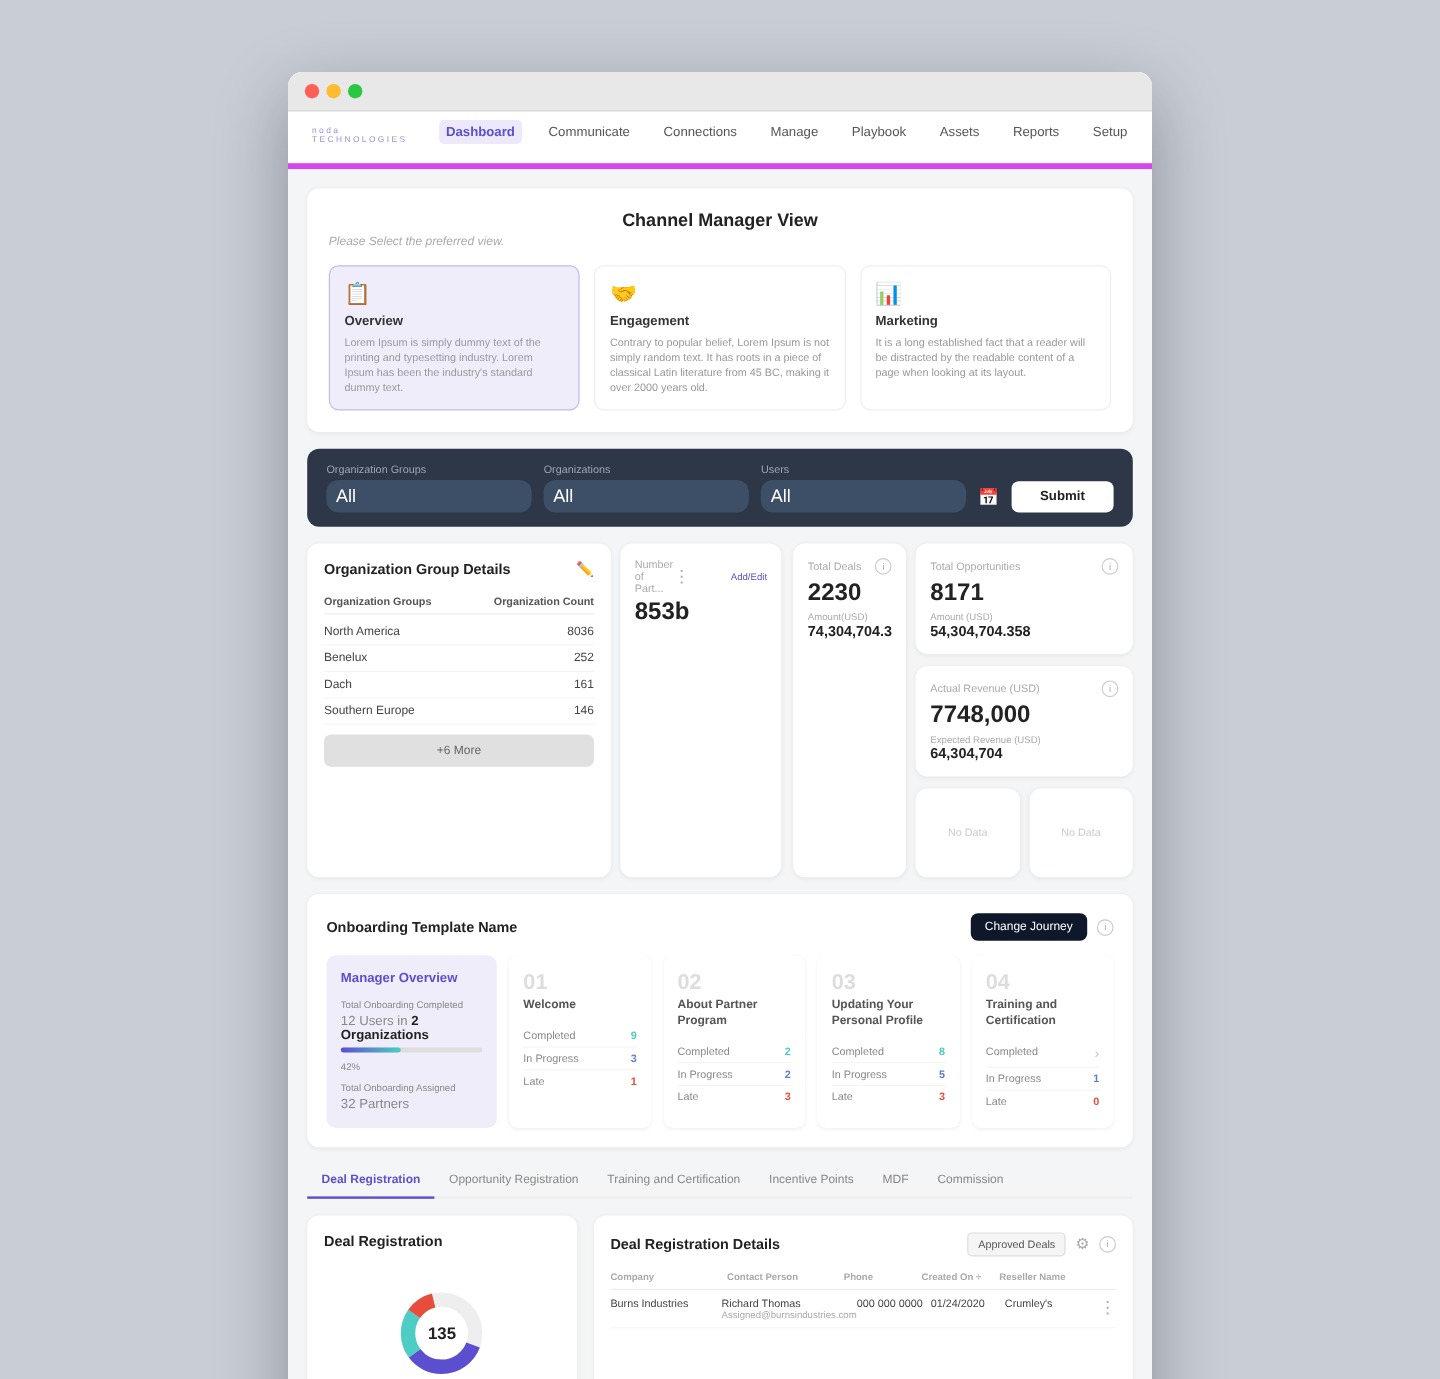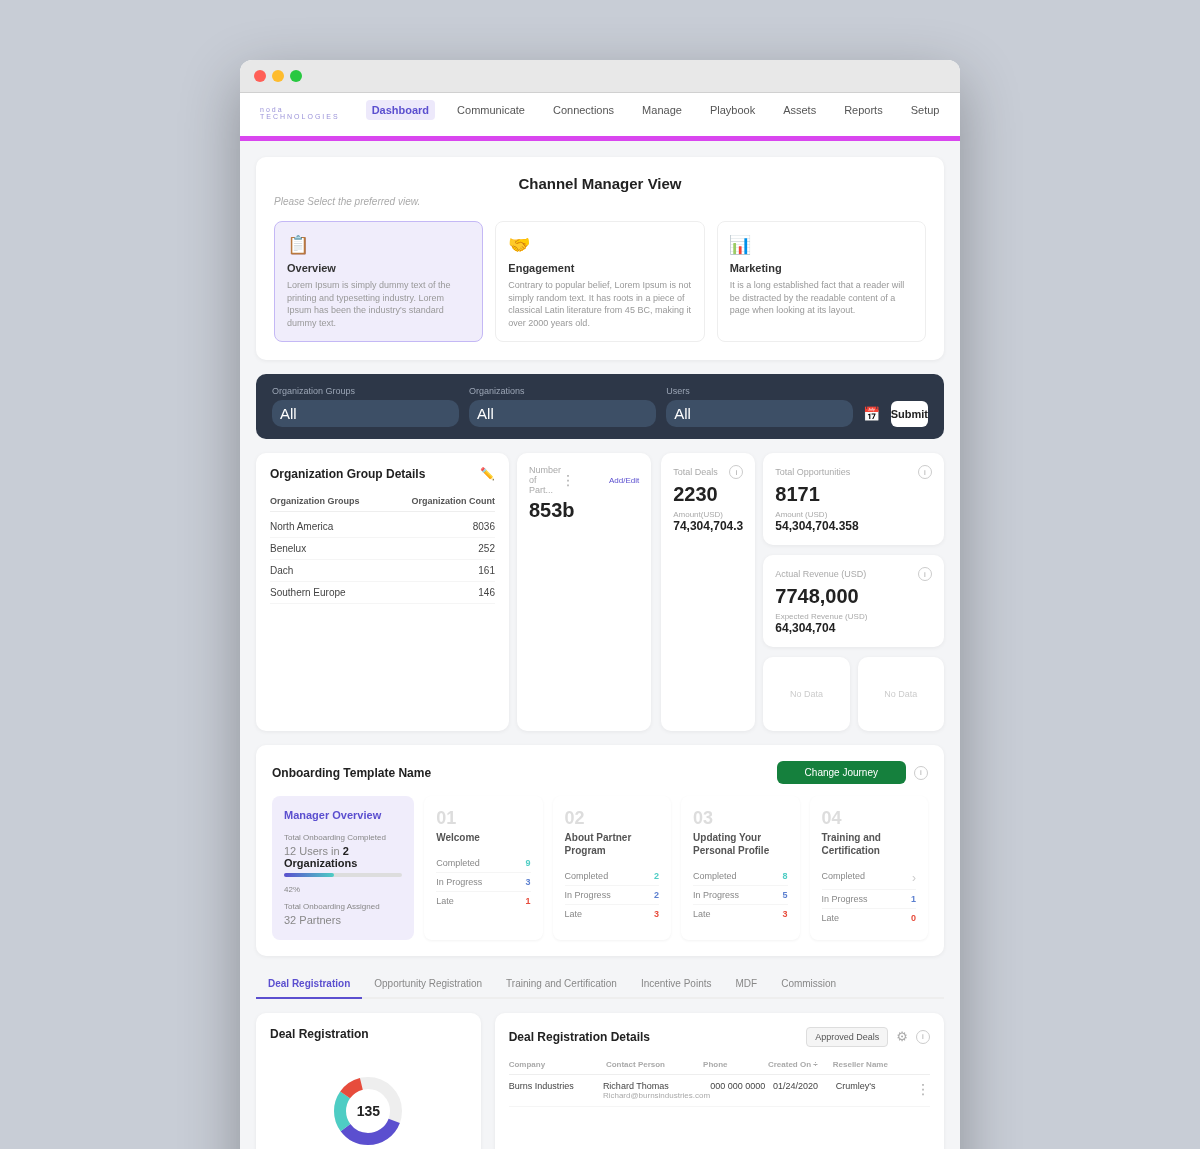--- a/index.html
+++ b/index.html
@@ -161,21 +161,21 @@
       padding: 5px 8px;
       width: 100%;
       appearance: none;
       cursor: pointer;
     }
     .filter-submit {
       background: #fff;
       color: #222;
       border: none;
       border-radius: 6px;
-      padding: 7px 0;
+      padding: 7px 24px;
       font-size: 11px;
       font-weight: 600;
       cursor: pointer;
       margin-top: 14px;
       white-space: nowrap;
     }
     .cal-icon {
       color: #9ba5b5;
       font-size: 14px;
       margin-top: 14px;
@@ -279,25 +279,25 @@
       justify-content: space-between;
       align-items: center;
       margin-bottom: 12px;
     }
     .onboarding-title {
       font-size: 12px;
       font-weight: 700;
       color: #222;
     }
     .change-journey-btn {
-      background: #15803d;
+      background: #0f172a;
       color: #fff;
       border: none;
       border-radius: 6px;
-      padding: 6px 28px;
+      padding: 6px 12px;
       font-size: 10px;
       cursor: pointer;
     }
     .onboarding-grid {
       display: grid;
       grid-template-columns: 1.2fr 1fr 1fr 1fr 1fr;
       gap: 10px;
     }
     .manager-overview-card {
       background: #f0edfb;
@@ -612,20 +612,21 @@
             <span>252</span>
           </div>
           <div class="table-row">
             <span>Dach</span>
             <span>161</span>
           </div>
           <div class="table-row">
             <span>Southern Europe</span>
             <span>146</span>
           </div>
+          <div class="more-btn">+6 More</div>
         </div>
 
         <div style="display:flex; flex-direction:row; gap:10px;">
           <div class="metric-card">
             <div class="metric-label">
               <span>Number of Part...</span>
               <span style="display:flex;gap:6px;align-items:center;">
                 <span class="kebab-icon">⋮</span>
                 <span class="parts-badge">Add/Edit</span>
               </span>
@@ -809,21 +810,21 @@
             <span>Company</span>
             <span>Contact Person</span>
             <span>Phone</span>
             <span>Created On ÷</span>
             <span>Reseller Name</span>
           </div>
           <div class="dt-row">
             <span>Burns Industries</span>
             <span>
               <div>Richard Thomas</div>
-              <div class="dt-row-sub">Richard@burnsindustries.com</div>
+              <div class="dt-row-sub">Assigned@burnsindustries.com</div>
             </span>
             <span>000 000 0000</span>
             <span>01/24/2020</span>
             <span style="display:flex;justify-content:space-between;">
               <span>Crumley's</span>
               <span class="more-dots">⋮</span>
             </span>
           </div>
         </div>
       </div>

